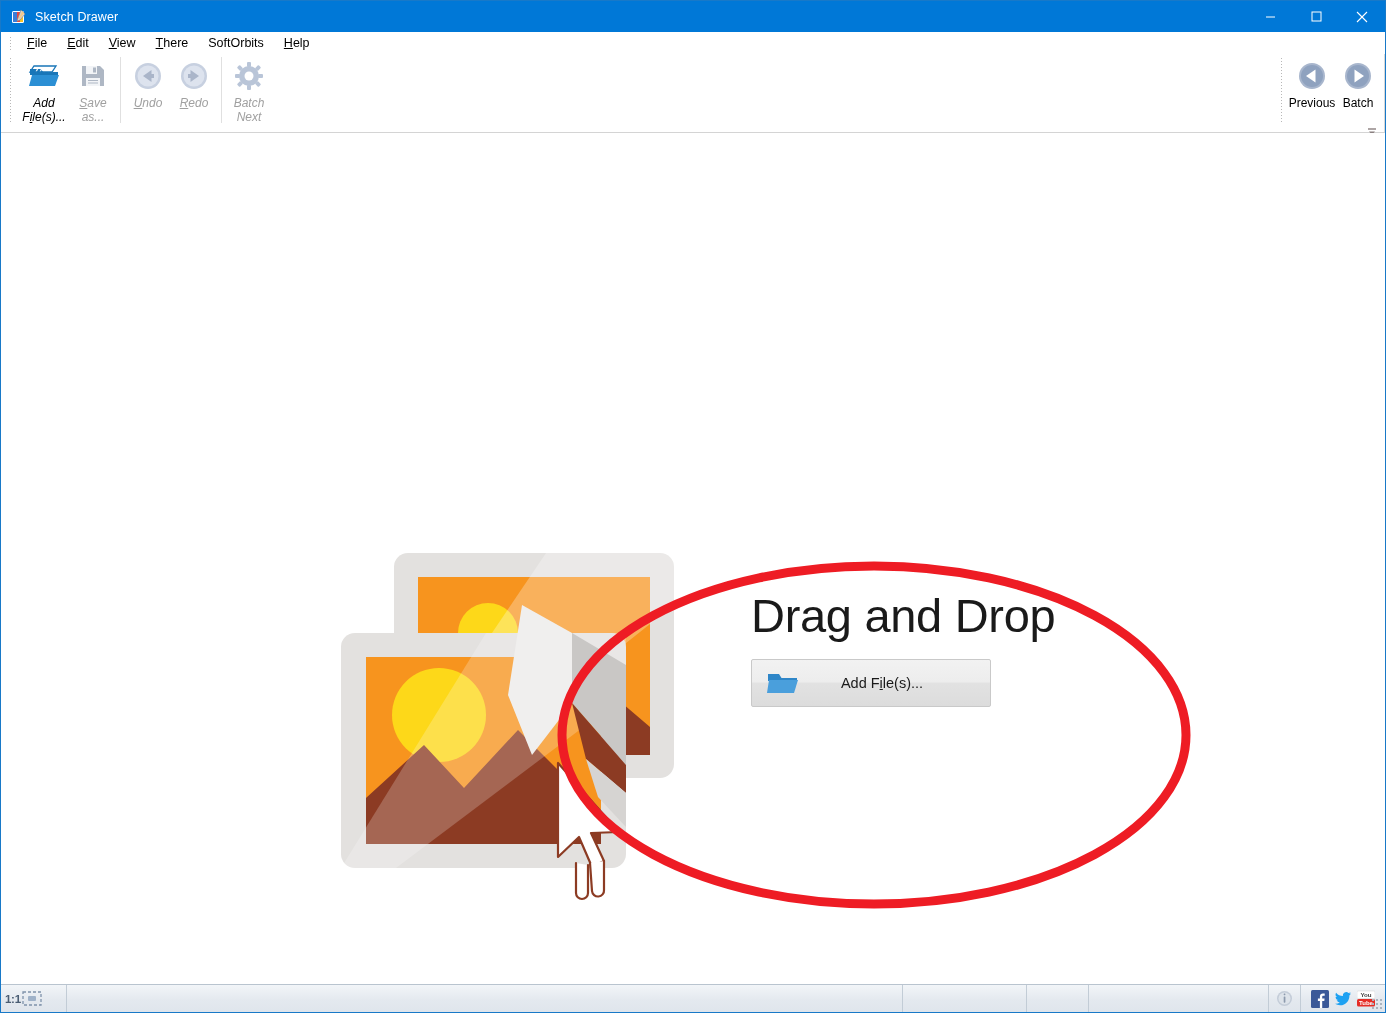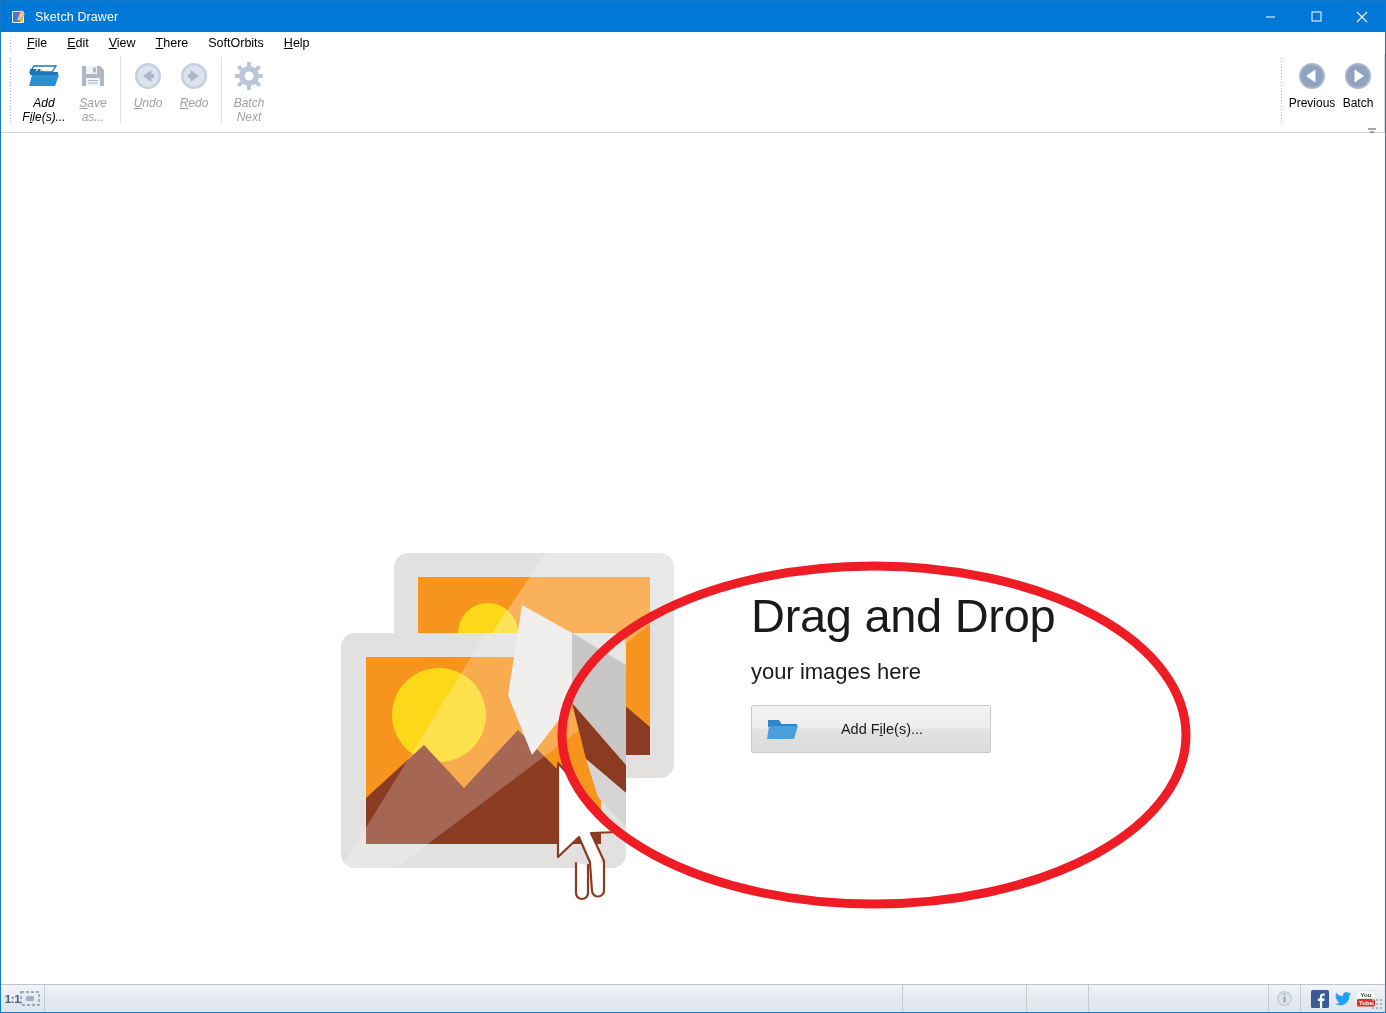--- a/index.html
+++ b/index.html
@@ -241,22 +241,22 @@
     align-items: stretch;
     position: relative;
   }
   .sb-panel {
     border-right: 1px solid #c2ccd6;
     display: flex;
     align-items: center;
     box-sizing: border-box;
   }
   .sb-zoom {
-    width: 44px;
-    justify-content: center;
+    width: 66px;
+    justify-content: flex-start;
     padding: 0 4px;
   }
   .sb-zoom-txt {
     font-size: 11.5px;
     color: #4a5d73;
     font-weight: bold;
     letter-spacing: -0.3px;
   }
   .sb-fit {
     width: 22px; height: 16px;
@@ -492,21 +492,20 @@
           </g>
           <g fill="#ffffff" stroke="#8c3b23" stroke-width="2.2" stroke-linecap="round">
             <path d="M240 318 L240 348 a6 6 0 0 0 12 0 L252 320"></path>
             <path d="M254 318 L256 346 a6 6 0 0 0 12 -1 L268 316"></path>
           </g>
         </svg>
       </div>
 
       <div class="promo">
         <div class="promo-title">Drag and Drop</div>
-        <div class="promo-sub">your images here</div>
         <div class="add-btn">
           <div class="add-btn-ico">
             <svg width="32" height="25" viewBox="0 0 32 25">
               <path d="M1 3 L12 3 L14.5 7 L30 7 L30 10 L1 10 Z" fill="#2e86c8"></path>
               <path d="M2 9 L31 9 L27 22 L0 22 Z" fill="#4a9fdc"></path>
             </svg>
           </div>
           <div class="add-btn-lbl"><span>Add F</span><span class="mn">i</span><span>le(s)...</span></div>
         </div>
       </div>

